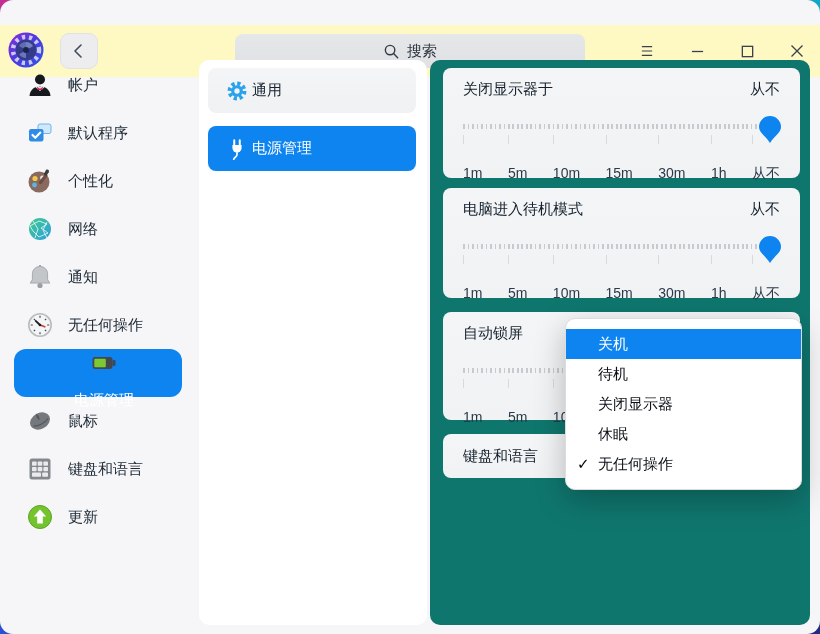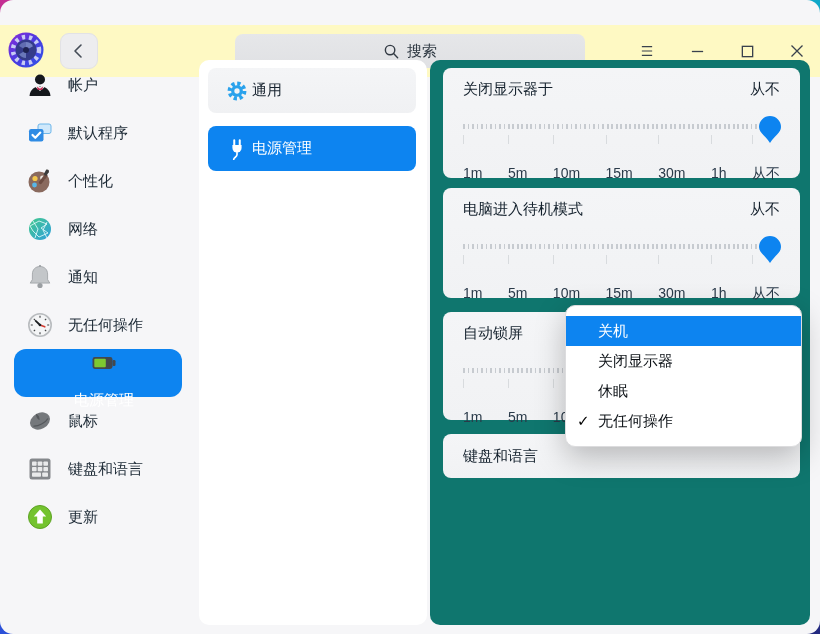--- a/index.html
+++ b/index.html
@@ -85,21 +85,21 @@
     position:absolute; inset:0;
     background:repeating-linear-gradient(90deg,#c7cbd0 0 1.5px,transparent 1.5px 4.5px);
   }
   .handle { position:absolute; width:22px; height:27px; top:-8px; left:calc(100% - 21px); cursor:grab; }
   .ticks { display:flex; justify-content:space-between; margin:6px 20px 0; }
   .tickcol { display:flex; flex-direction:column; gap:21px; min-width:14px; }
   .tickmark { width:1px; height:9px; background:#d8dbde; }
   .ticklabel { font-size:14px; color:#2a3a49; white-space:nowrap; }
   
   .dropdown {
-    position:absolute; left:565px; top:305px; width:237px;
+    position:absolute; left:565px; top:318px; width:237px;
     background:#ffffff; border:1px solid #dcdcde; border-radius:10px;
     box-shadow:0 10px 30px rgba(0,0,0,.25); padding:10px 0; z-index:30;
   }
   .dd-item {
     position:relative; height:30px; display:flex; align-items:center;
     padding-left:32px; font-size:15px; color:#0c1116; cursor:pointer;
   }
   .dd-item.hl { background:#0d84f0; color:#ffffff; }
   .dd-check { position:absolute; left:11px; font-weight:700; font-size:15px; color:#000000; }
   svg { display:block; }
@@ -478,20 +478,23 @@
         <span>键盘和语言</span>
       </div>
     </div>
   </section>
 
   <div class="dropdown">
     <div class="dd-item hl">
       <span>关机</span>
     </div>
     <div class="dd-item">
+      <span>待机</span>
+    </div>
+    <div class="dd-item">
       <span>关闭显示器</span>
     </div>
     <div class="dd-item">
       <span>休眠</span>
     </div>
     <div class="dd-item">
       <span class="dd-check">✓</span>
       <span>无任何操作</span>
     </div>
   </div>

